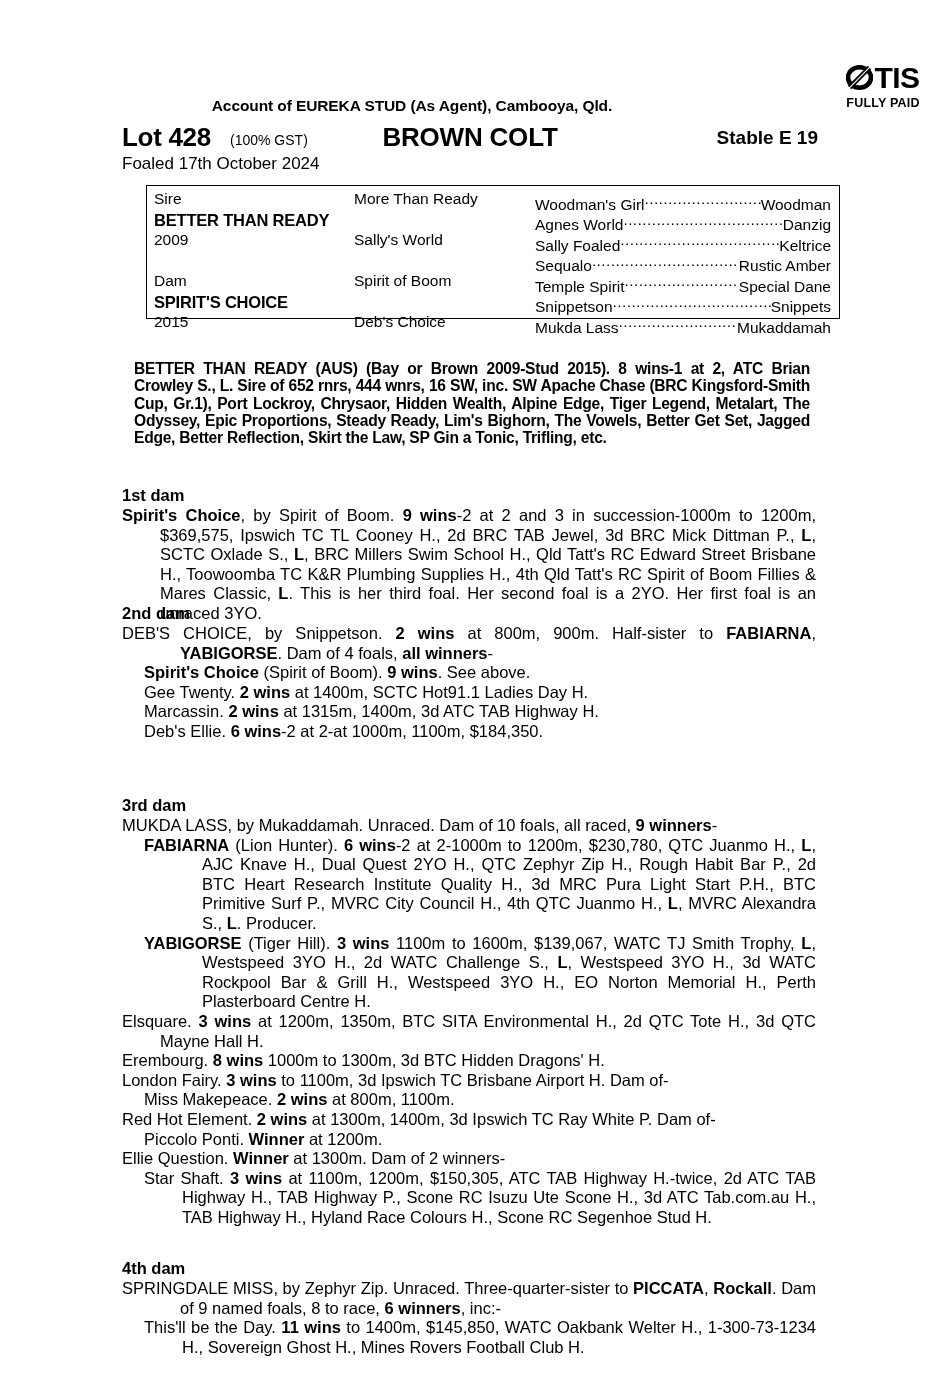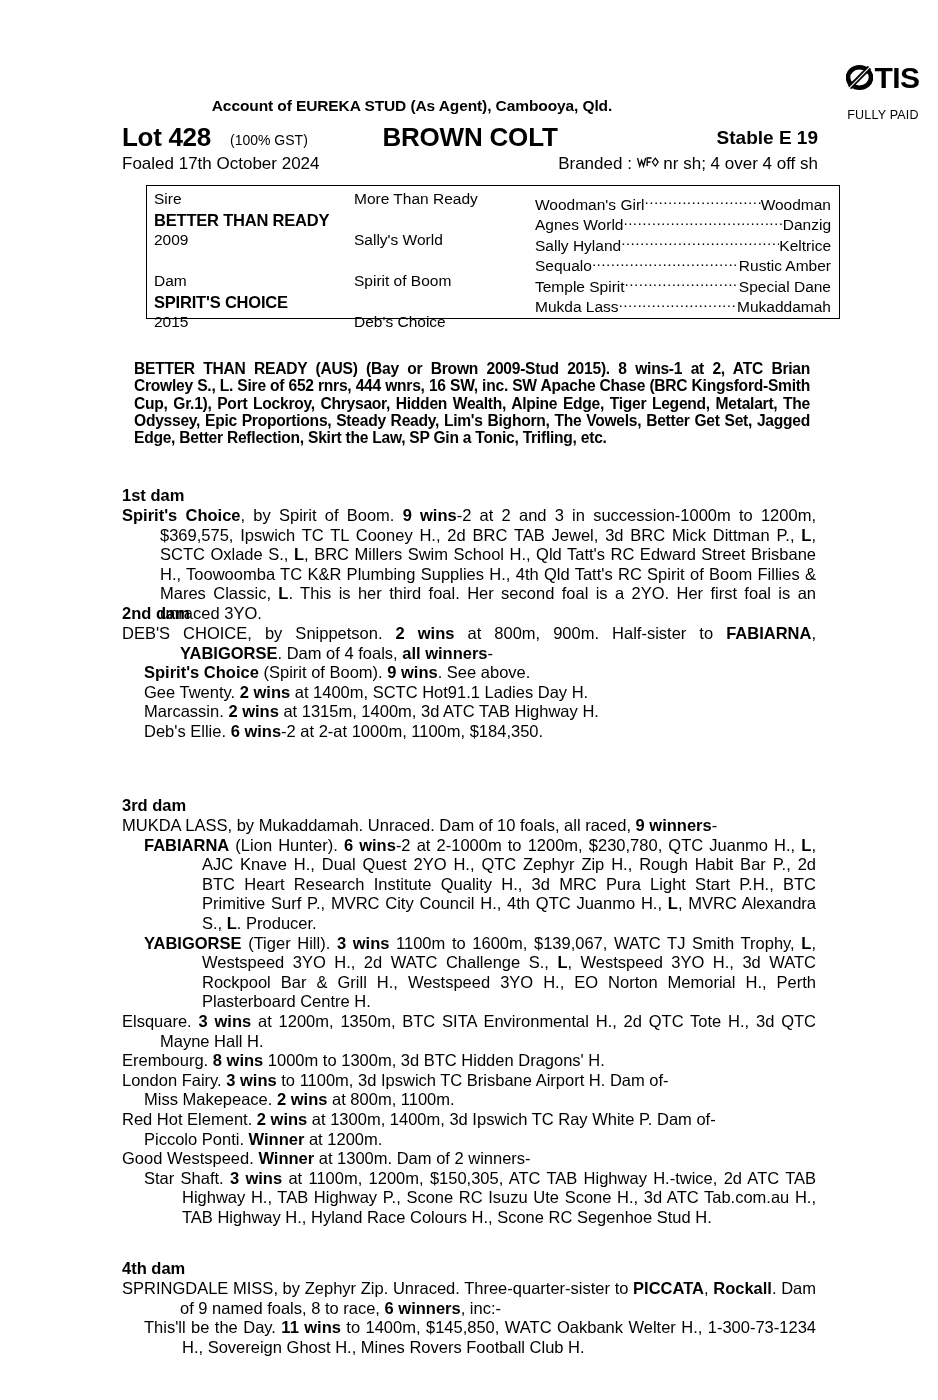--- a/index.html
+++ b/index.html
@@ -40,23 +40,23 @@
   .logo-o svg{display:block;}
   .logo-tis{
     font-size:30px;
     font-weight:bold;
     letter-spacing:-0.5px;
     line-height:27px;
     font-family:"Liberation Sans",sans-serif;
   }
   .logo-sub{
     font-size:12.5px;
-    font-weight:normal;
+    font-weight:bold;
     letter-spacing:0.2px;
-    margin-top:17px;
+    margin-top:5px;
   }
 
   .acct{
     position:absolute;
     left:122px; top:97px; width:580px;
     text-align:center;
     font-size:15.5px;
     font-weight:bold;
     letter-spacing:-0.1px;
     white-space:nowrap;
@@ -211,25 +211,20 @@
 
   <div class="titlerow">
     <span class="coltname">BROWN COLT</span>
     <span class="lot">Lot 428</span>
     <span class="gst">(100% GST)</span>
     <span class="stable">Stable E 19</span>
   </div>
 
   <div class="subrow">
     <span class="foaled">Foaled 17th October 2024</span>
-    <span class="branded"><span>Branded : </span><span class="brandmark"><svg width="22" height="15" viewBox="0 0 22 15" aria-hidden="true">
-            <path d="M0.5 3 L2.7 11 L4.6 5.4 L6.5 11 L8.7 3" fill="none" stroke="#000" stroke-width="1.3"></path>
-            <path d="M10.2 11 L10.2 3 L14.6 3 M10.2 7 L13.6 7" fill="none" stroke="#000" stroke-width="1.3"></path>
-            <path d="M18.3 3.2 L21.2 7.1 L18.3 11 L15.4 7.1 Z" fill="none" stroke="#000" stroke-width="1.2"></path>
-          </svg></span><span> nr sh; 4 over 4 off sh</span></span>
   </div>
 
   <div class="ped">
     <div class="ped-col1">
       <div class="ped-line">Sire</div>
       <div class="ped-line b">BETTER THAN READY</div>
       <div class="ped-line">2009</div>
       <div class="ped-line">&nbsp;</div>
       <div class="ped-line">Dam</div>
       <div class="ped-line b">SPIRIT'S CHOICE</div>
@@ -249,33 +244,38 @@
           <span class="lft">Woodman's Girl</span>
           <span class="dots"></span>
           <span class="rgt">Woodman</span>
         </div>
         <div class="leader">
           <span class="lft">Agnes World</span>
           <span class="dots"></span>
           <span class="rgt">Danzig</span>
         </div>
         <div class="leader">
-          <span class="lft">Sally Hyland</span>
+          <span class="lft">Sally Foaled</span>
           <span class="dots"></span>
           <span class="rgt">Keltrice</span>
         </div>
         <div class="leader">
           <span class="lft">Sequalo</span>
           <span class="dots"></span>
           <span class="rgt">Rustic Amber</span>
         </div>
         <div class="leader">
           <span class="lft">Temple Spirit</span>
           <span class="dots"></span>
           <span class="rgt">Special Dane</span>
+        </div>
+        <div class="leader">
+          <span class="lft">Snippetson</span>
+          <span class="dots"></span>
+          <span class="rgt">Snippets</span>
         </div>
         <div class="leader">
           <span class="lft">Mukda Lass</span>
           <span class="dots"></span>
           <span class="rgt">Mukaddamah</span>
         </div>
       </div>
   </div>
 
   <div class="sirepara">BETTER THAN READY (AUS) (Bay or Brown 2009-Stud 2015). 8 wins-1 at 2, ATC Brian Crowley S., L. Sire of 652 rnrs, 444 wnrs, 16 SW, inc. SW Apache Chase (BRC Kingsford-Smith Cup, Gr.1), Port Lockroy, Chrysaor, Hidden Wealth, Alpine Edge, Tiger Legend, Metalart, The Odyssey, Epic Proportions, Steady Ready, Lim's Bighorn, The Vowels, Better Get Set, Jagged Edge, Better Reflection, Skirt the Law, SP Gin a Tonic, Trifling, etc.</div>
@@ -309,21 +309,21 @@
     <div class="p nj hang38"><span>Erembourg.</span><span> </span><b>8 wins</b><span> 1000m to 1300m, 3d BTC Hidden Dragons' H.</span></div>
 
     <div class="p nj hang38"><span>London Fairy.</span><span> </span><b>3 wins</b><span> to 1100m, 3d Ipswich TC Brisbane Airport H. Dam of-</span></div>
 
     <div class="p nj hang38 ind22"><span>Miss Makepeace.</span><span> </span><b>2 wins</b><span> at 800m, 1100m.</span></div>
 
     <div class="p nj hang38"><span>Red Hot Element.</span><span> </span><b>2 wins</b><span> at 1300m, 1400m, 3d Ipswich TC Ray White P. Dam of-</span></div>
 
     <div class="p nj hang38 ind22"><span>Piccolo Ponti.</span><span> </span><b>Winner</b><span> at 1200m.</span></div>
 
-    <div class="p nj hang38"><span>Good Westspeed.</span><span> </span><b>Winner</b><span> at 1300m. Dam of 2 winners-</span></div>
+    <div class="p nj hang38"><span>Ellie Question.</span><span> </span><b>Winner</b><span> at 1300m. Dam of 2 winners-</span></div>
 
     <div class="p hang38 ind22"><span>Star Shaft.</span><span> </span><b>3 wins</b><span> at 1100m, 1200m, $150,305, ATC TAB Highway H.-twice, 2d ATC TAB Highway H., TAB Highway P., Scone RC Isuzu Ute Scone H., 3d ATC Tab.com.au H., TAB Highway H., Hyland Race Colours H., Scone RC Segenhoe Stud H.</span></div>
   </div>
 
   <div class="sec" style="top:1257px;">
     <div class="sec-head">4th dam</div>
     <div class="p hang58"><span>SPRINGDALE MISS</span><span>, by Zephyr Zip. Unraced. Three-quarter-sister to </span><b>PICCATA</b><span>, </span><b>Rockall</b><span>. Dam of 9 named foals, 8 to race, </span><b>6 winners</b><span>, inc:-</span></div>
     <div class="p hang38 ind22"><span>This'll be the Day.</span><span> </span><b>11 wins</b><span> to 1400m, $145,850, WATC Oakbank Welter H., 1-300-73-1234 H., Sovereign Ghost H., Mines Rovers Football Club H.</span></div>
   </div>
 

